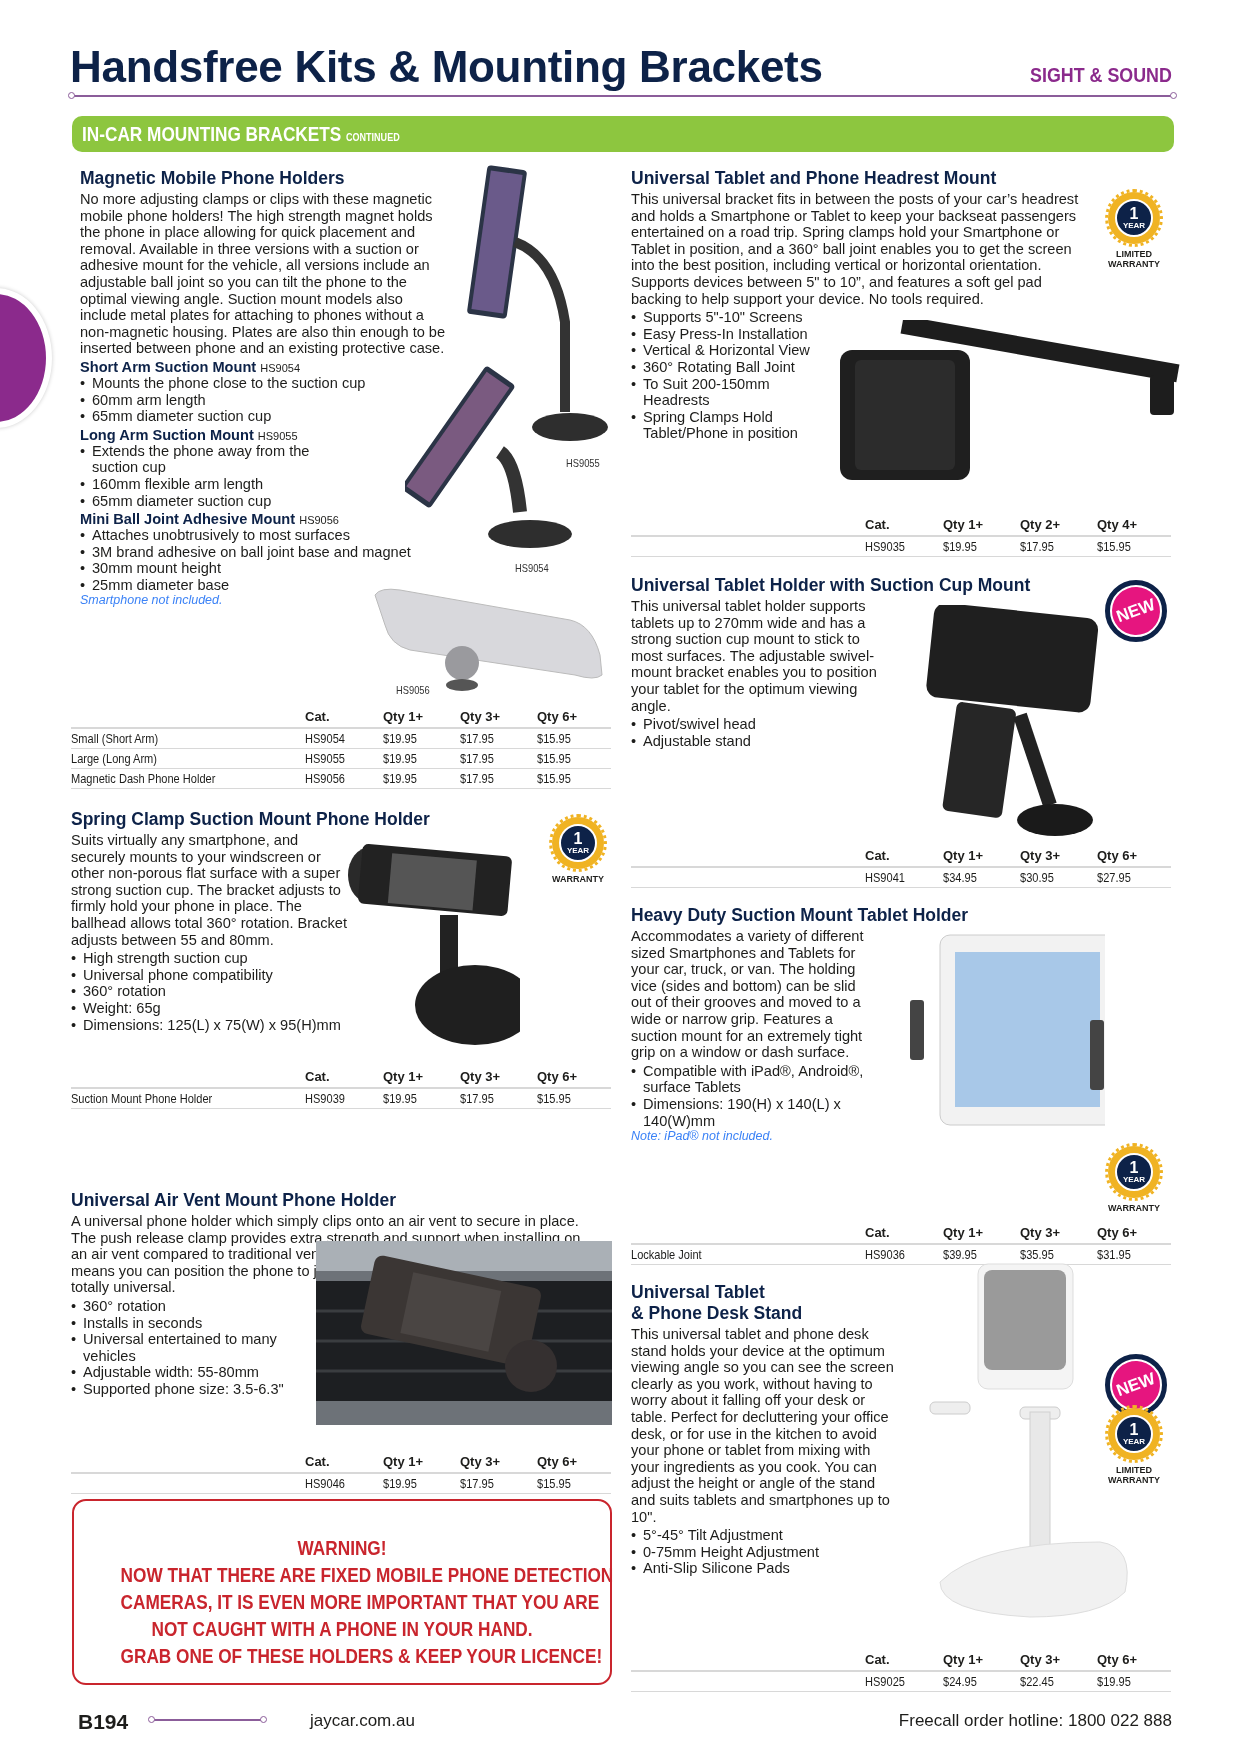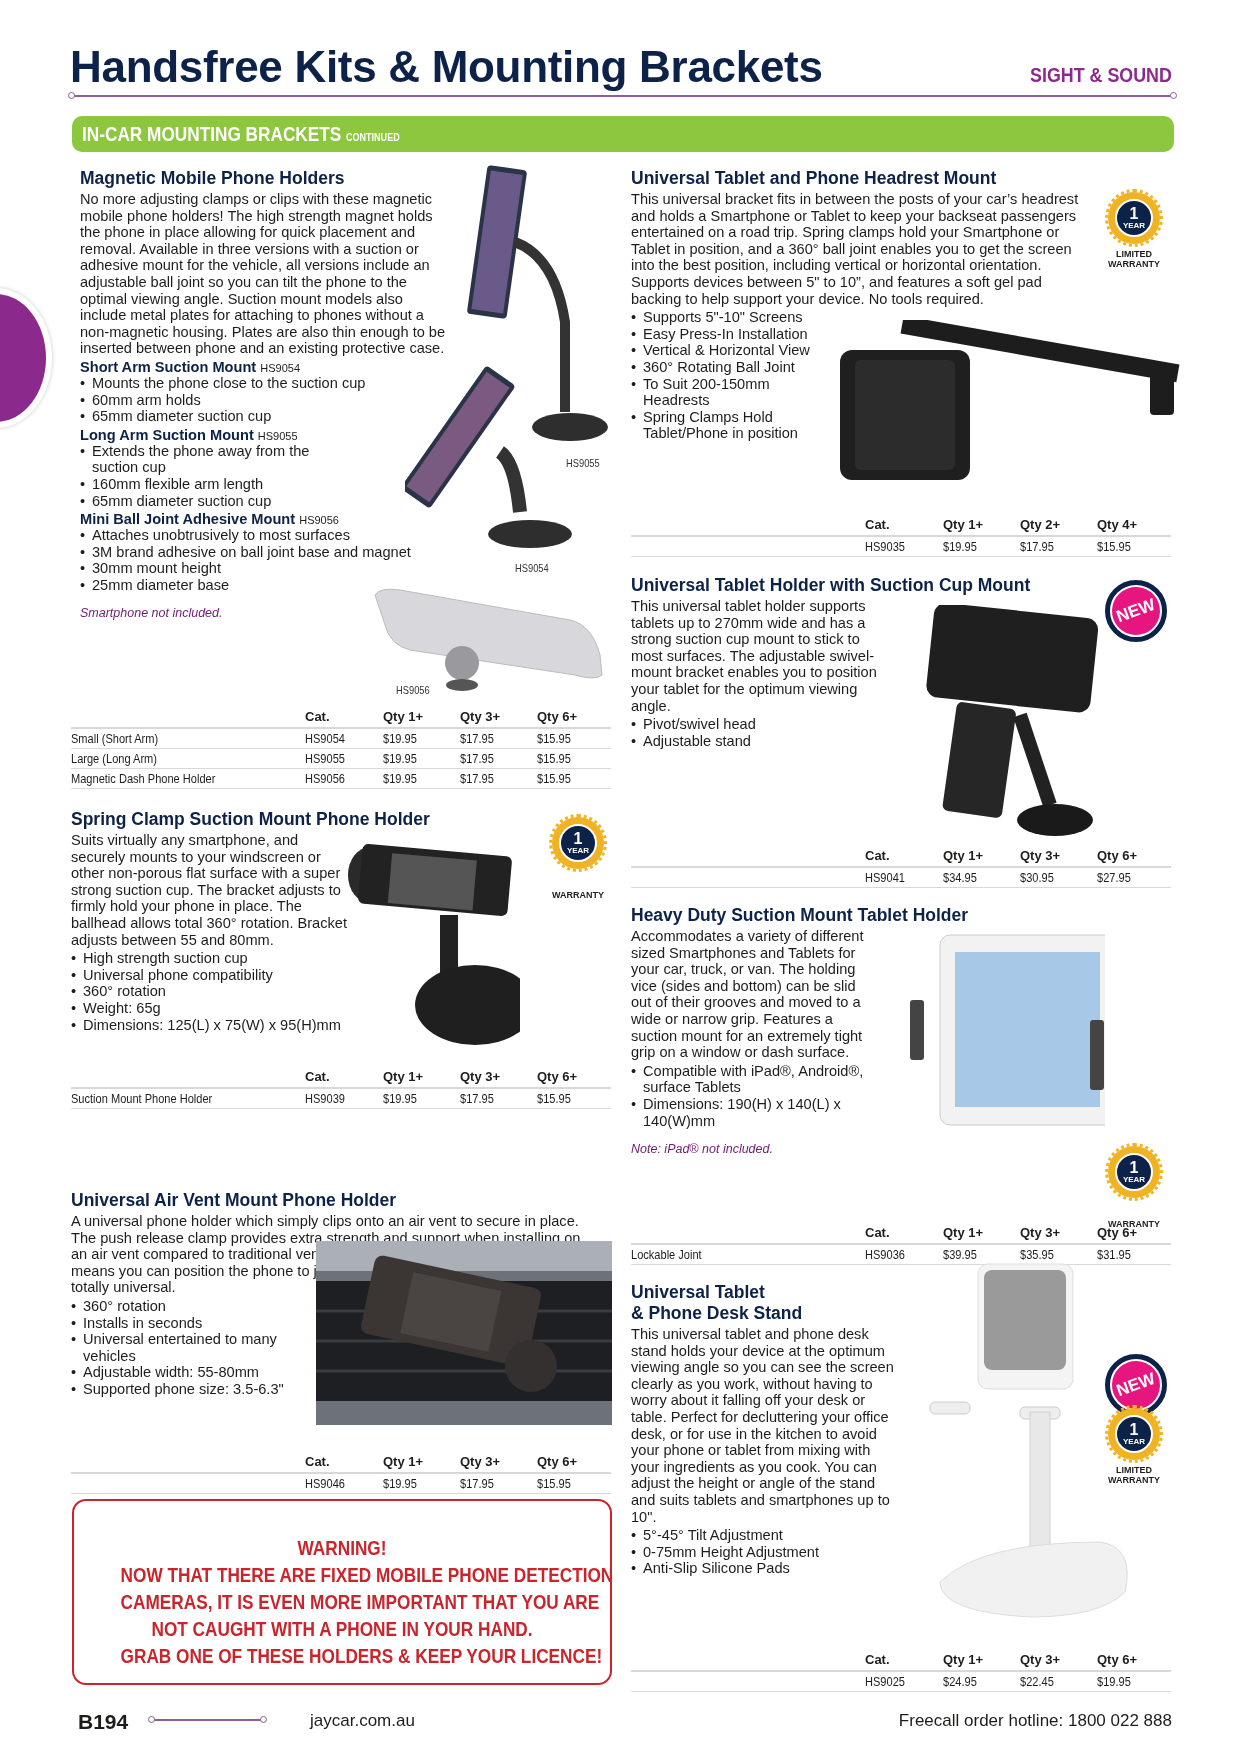--- a/index.html
+++ b/index.html
@@ -15,36 +15,36 @@
   .band-title small { font-size: 11px; }
   .side-tab { left: -60px; top: 288px; width: 112px; height: 140px; border-radius: 50%; background: #8b2a8c; border: 6px solid #fff; box-shadow: 0 0 4px rgba(0,0,0,0.2); }
 
   .prod-title { font-size: 17.5px; font-weight: bold; color: #0d2248; white-space: nowrap; }
   .desc { font-size: 14.6px; line-height: 16.6px; color: #1d1d1b; }
   .sub { font-size: 14.6px; font-weight: bold; color: #0d2248; margin-top: 2px; }
   .sub .code { font-weight: normal; font-size: 11px; color: #1d1d1b; }
   ul.bul { list-style: none; font-size: 14.6px; line-height: 16.6px; }
   ul.bul li { padding-left: 12px; text-indent: -12px; }
   ul.bul li::before { content: "\2022"; display: inline-block; width: 12px; text-indent: 0; }
-  .note { font-style: italic; font-size: 12.5px; margin-top: 13px; color: #701a75; }
+  .note { font-style: italic; font-size: 12.5px; margin-top: 0; color: #3b82f6; }
 
   table.price { border-collapse: collapse; font-size: 13px; }
   table.price th { font-weight: bold; text-align: left; padding: 2px 0 3px 0; border-bottom: 2px solid #d8d8d8; color: #1d1d1b; }
   table.price td { padding: 2px 0 2px 0; border-bottom: 1px solid #d8d8d8; transform-origin: left; }
   table.price td span { display: inline-block; transform: scaleX(0.85); transform-origin: left; white-space: nowrap; }
   .code-label { font-size: 11px; color: #333; transform: scaleX(0.85); }
   .warranty { width: 78px; text-align: center; }
   .seal { width: 52px; height: 52px; margin: 0 auto; border-radius: 50%; background: #f0b323;
           display: flex; align-items: center; justify-content: center; position: relative; }
   .seal::before { content: ""; position: absolute; inset: -3px; border-radius: 50%; border: 3px dotted #f0b323; }
   .seal-inner { width: 38px; height: 38px; border-radius: 50%; background: #0d2248; border: 2px solid #fff;
                 color: #fff; display: flex; flex-direction: column; align-items: center; justify-content: center; line-height: 1; }
   .seal-inner .n { font-size: 16px; font-weight: bold; }
   .seal-inner .y { font-size: 8px; font-weight: bold; }
-  .w-text { font-size: 9px; font-weight: bold; color: #1d1d1b; margin-top: 21px; line-height: 10px; }
+  .w-text { font-size: 9px; font-weight: bold; color: #1d1d1b; margin-top: 5px; line-height: 10px; }
   .new-badge { width: 62px; height: 62px; border-radius: 50%; background: #fff; border: 5px solid #0d2248; position: relative; }
   .new-badge .inner { position: absolute; inset: 2px; border-radius: 50%; background: #e6157f; color: #fff;
                       font-weight: bold; font-size: 17px; display: flex; align-items: center; justify-content: center; transform: rotate(-20deg); }
 
   .warning-box { left: 72px; top: 1499px; width: 540px; height: 186px; border: 2px solid #c9252d; border-radius: 14px; }
   .warning-text { left: 72px; top: 1534px; width: 540px; text-align: center; color: #c9252d; font-weight: bold; font-size: 21px; line-height: 27px; }
   .warning-text div { transform: scaleX(0.82); white-space: nowrap; }
 
   .foot-page { left: 78px; top: 1710px; font-size: 21px; font-weight: bold; color: #1d1d1b; }
   .foot-line { left: 152px; top: 1719px; width: 110px; height: 2px; background: #8b5d9a; }
@@ -62,21 +62,21 @@
 <div class="abs band"></div>
 <div class="abs band-title"><span>IN-CAR MOUNTING BRACKETS</span> <small>CONTINUED</small></div>
 <div class="abs side-tab"></div>
 
 <div class="abs" style="left:80px; top:168px; width:370px;">
   <div class="prod-title">Magnetic Mobile Phone Holders</div>
   <div class="desc" style="margin-top:2px">No more adjusting clamps or clips with these magnetic mobile phone holders! The high strength magnet holds the phone in place allowing for quick placement and removal. Available in three versions with a suction or adhesive mount for the vehicle, all versions include an adjustable ball joint so you can tilt the phone to the optimal viewing angle. Suction mount models also include metal plates for attaching to phones without a non-magnetic housing. Plates are also thin enough to be inserted between phone and an existing protective case.</div>
   <div class="sub"><span>Short Arm Suction Mount</span> <span class="code">HS9054</span></div>
   <ul class="bul">
     <li>Mounts the phone close to the suction cup</li>
-    <li>60mm arm holds</li>
+    <li>60mm arm length</li>
     <li>65mm diameter suction cup</li>
   </ul>
   <div class="sub"><span>Long Arm Suction Mount</span> <span class="code">HS9055</span></div>
   <ul class="bul" style="width:230px">
     <li>Extends the phone away from the suction cup</li>
     <li>160mm flexible arm length</li>
     <li>65mm diameter suction cup</li>
   </ul>
   <div class="sub"><span>Mini Ball Joint Adhesive Mount</span> <span class="code">HS9056</span></div>
   <ul class="bul" style="width:400px">

